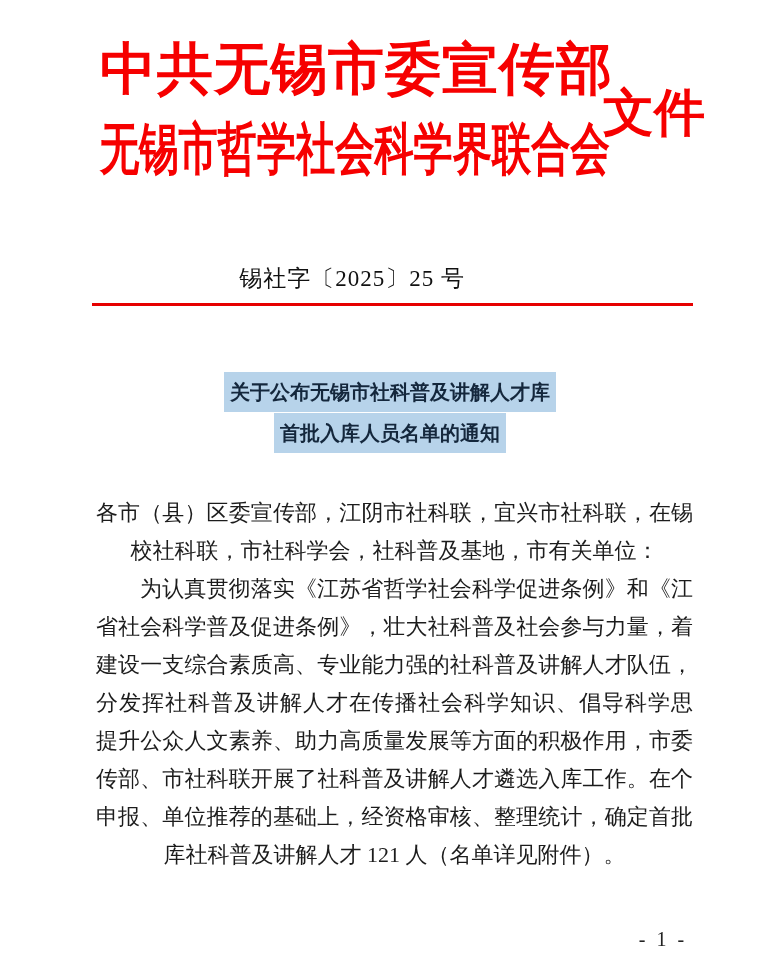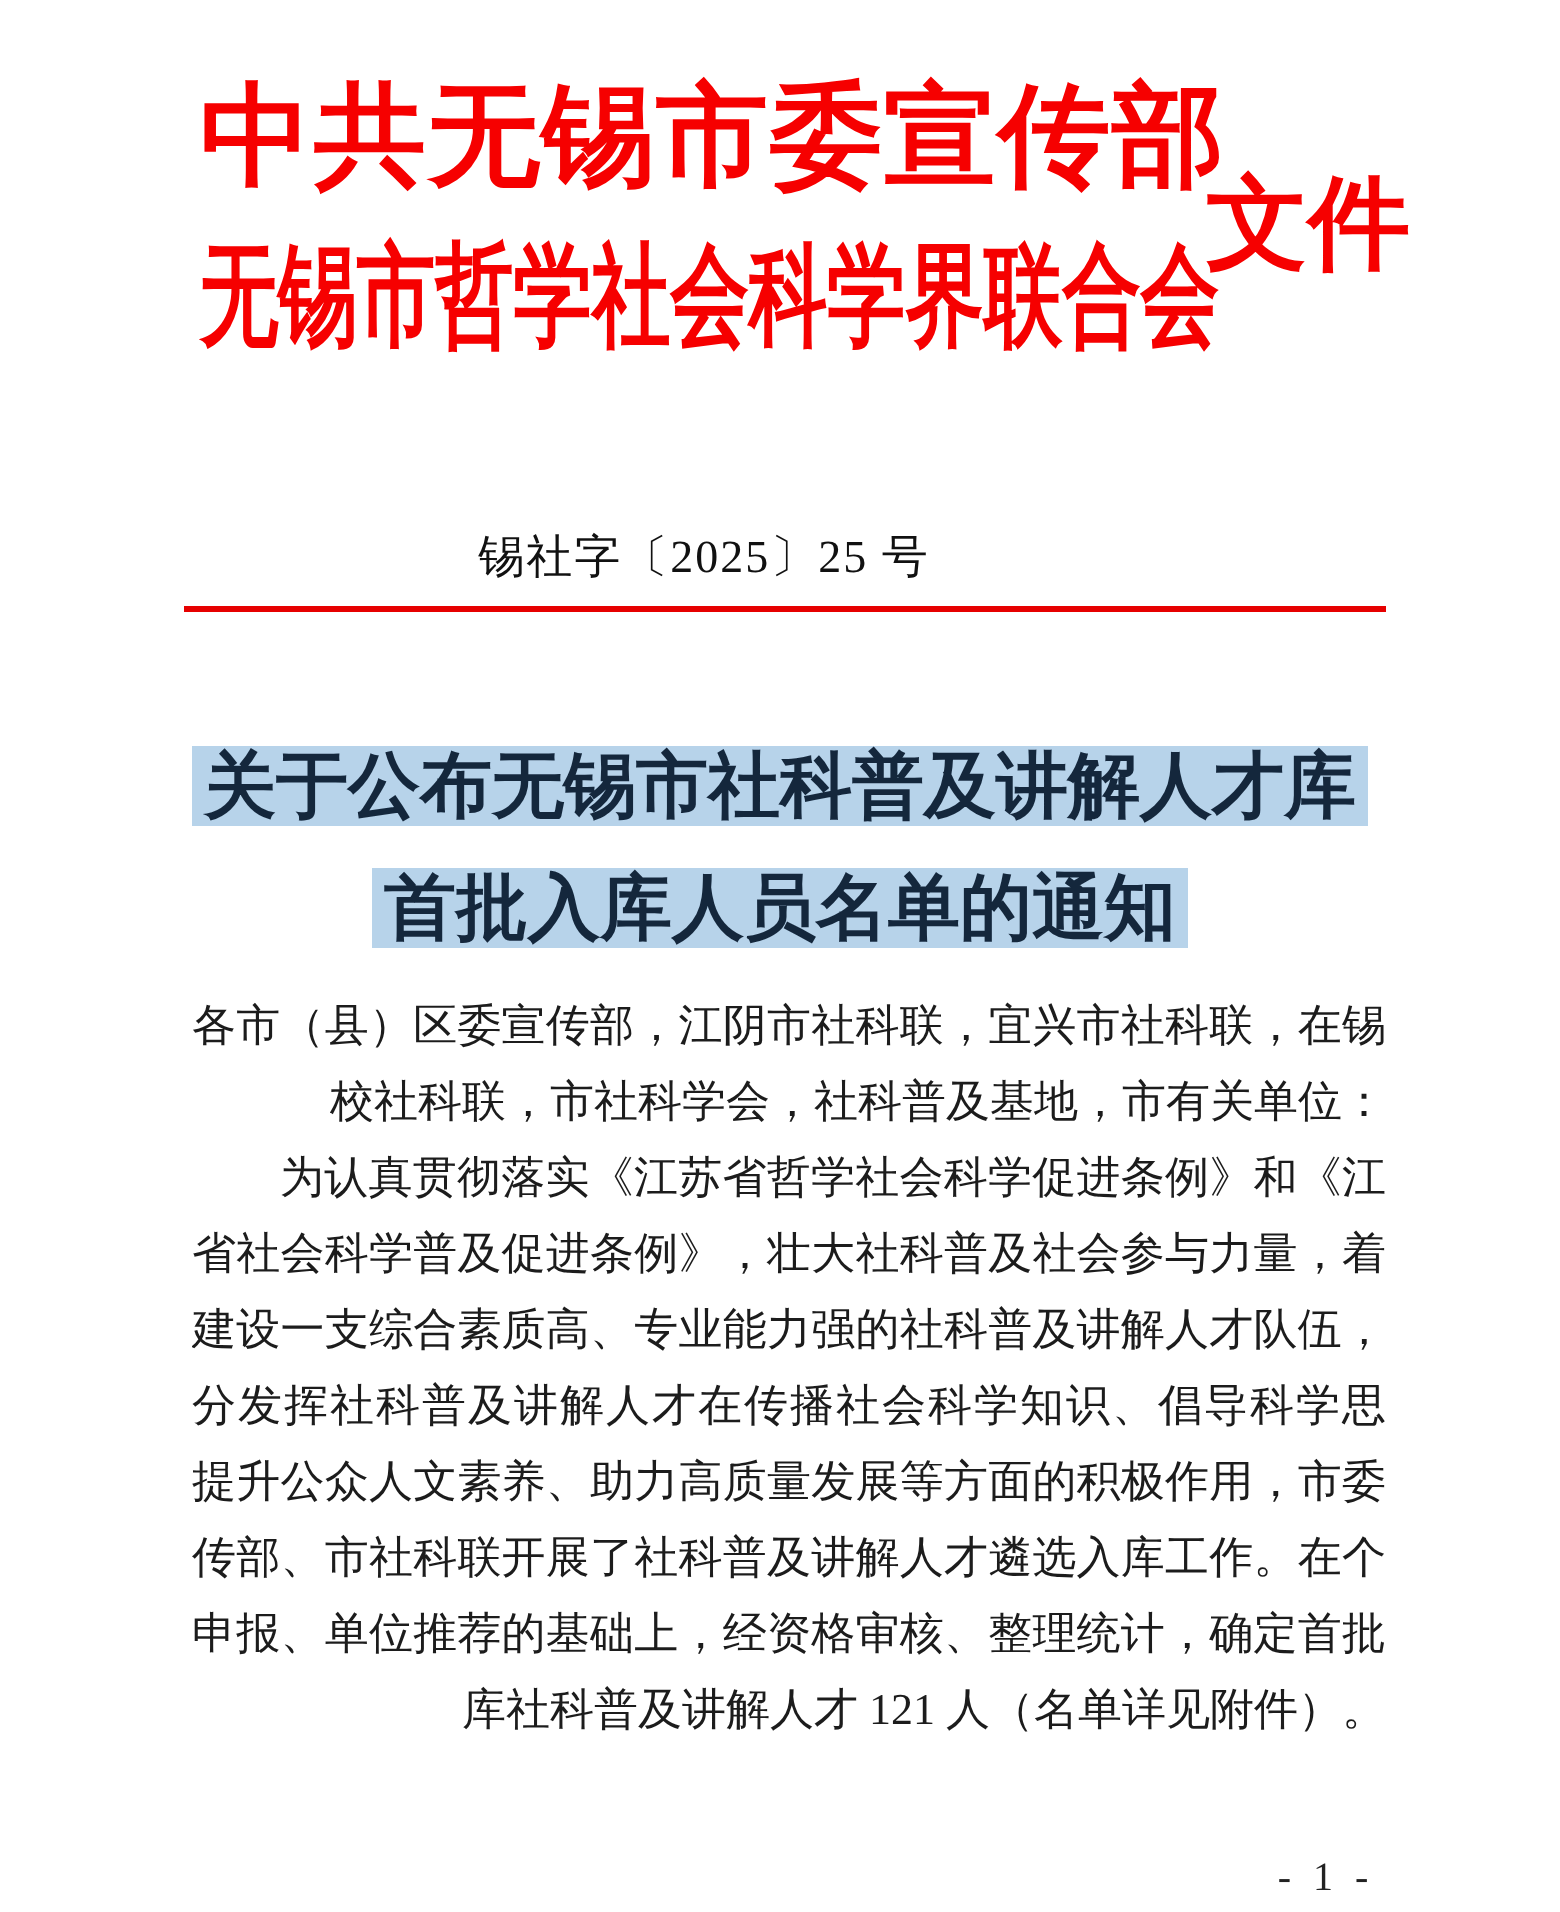--- a/index.html
+++ b/index.html
@@ -78,46 +78,46 @@
   }
 
   
   .title {
     position: absolute;
     top: 372px;
     left: 0;
     width: 780px;
     text-align: center;
     font-weight: bold;
-    font-size: 36px;
+    font-size: 20px;
     color: var(--title-text, #14273c);
   }
   .title .hl {
     display: inline-block;
     background: var(--highlight, #b7d3ea);
     padding: 2px 6px;
     line-height: 36px;
     white-space: nowrap;
   }
-  .title .row2 { margin-top: 19px; }
+  .title .row2 { margin-top: 1px; }
 
   
   .bodytext {
     position: absolute;
     top: 494px;
     left: 96px;
     width: 597px;
     font-size: 22px;
     color: var(--body-text, #1c1c1c);
   }
   .ln {
     height: 38px;
     line-height: 38px;
     white-space: nowrap;
-    text-align: right;
+    text-align: center;
   }
   .ln.just {
     white-space: normal;
     text-align: justify;
     text-align-last: justify;
     overflow: hidden;
   }
   .ln.indent { text-indent: 44px; }
 
   

